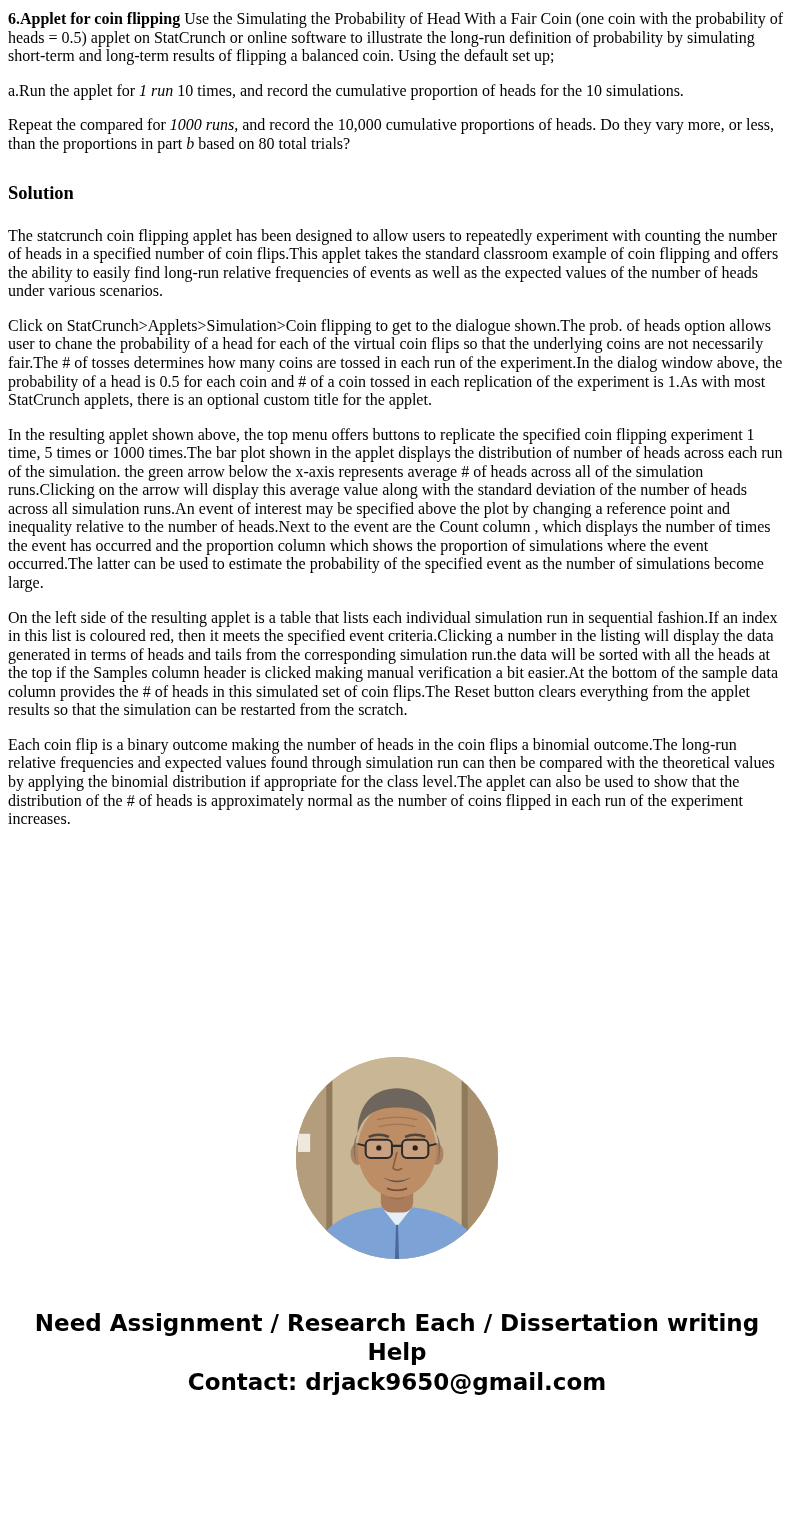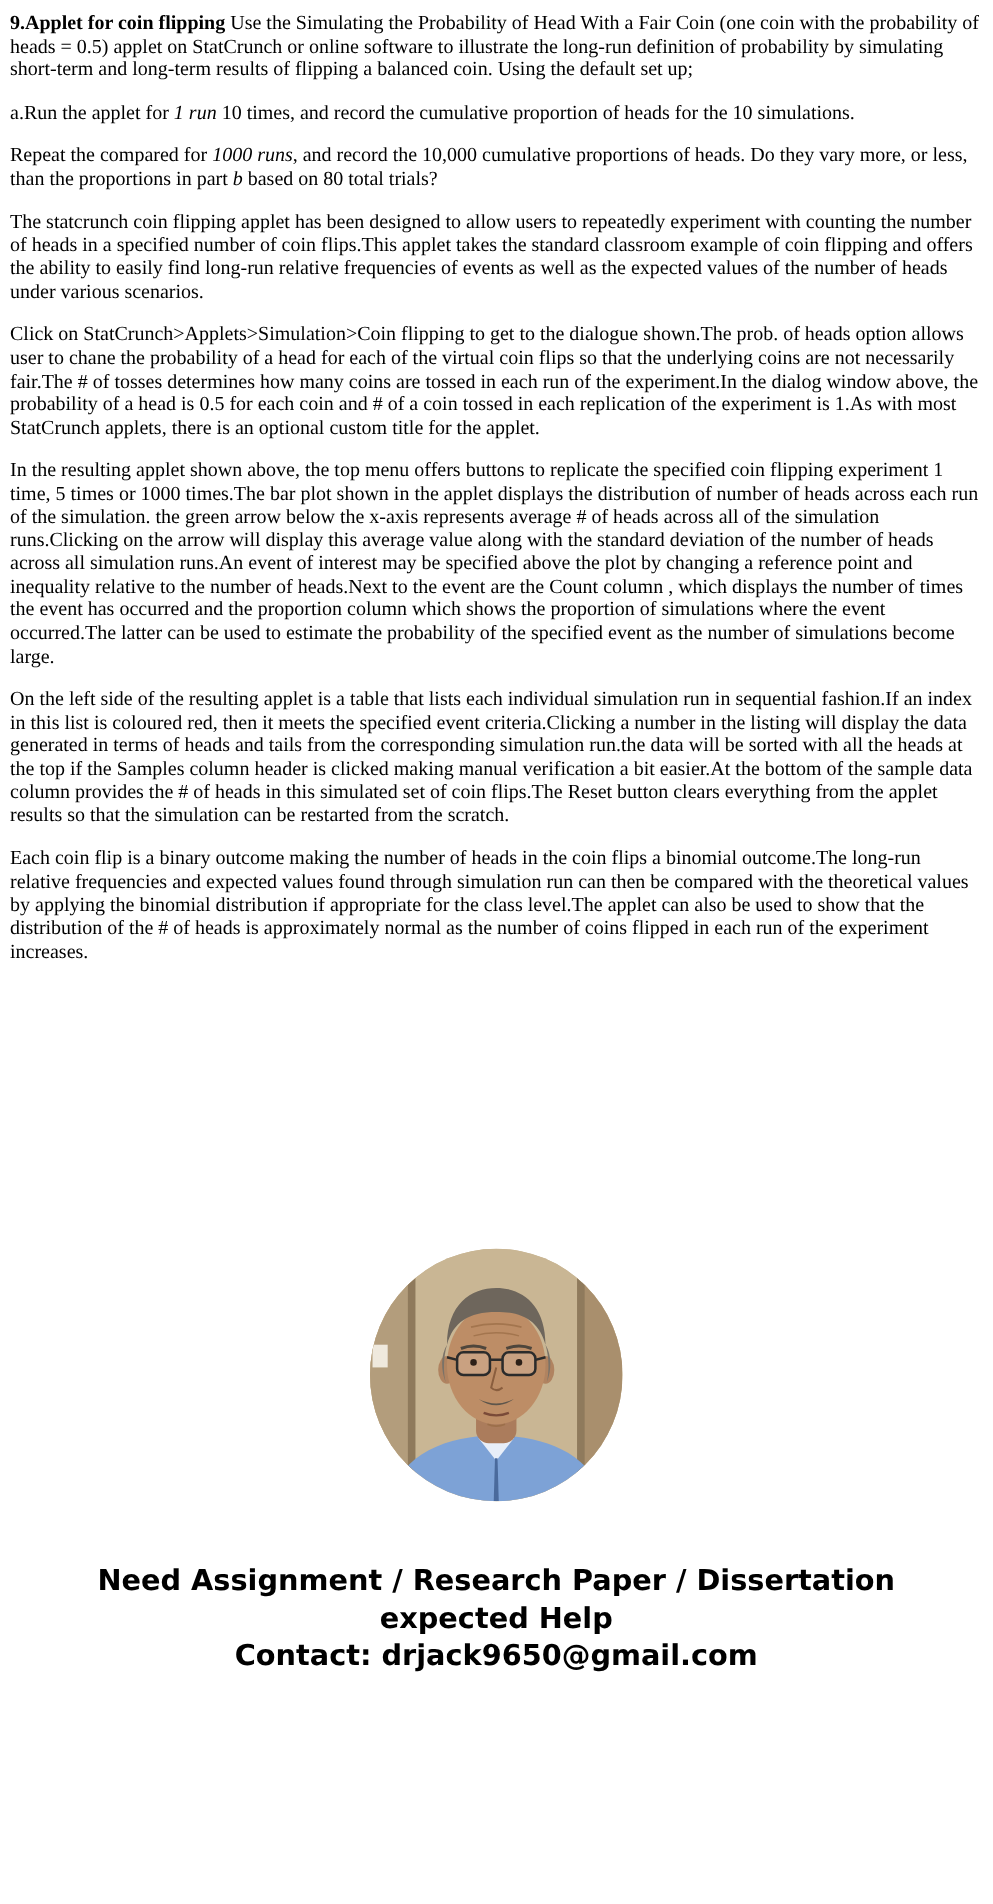--- a/index.html
+++ b/index.html
@@ -50,28 +50,29 @@
     font-size: 23px;
     line-height: 1.3;
     color: #000000;
   }
 </style>
 </head>
 <body>
 
 <main class="page">
 
-  <p class="para"><span class="b">9.Applet for coin flipping</span><span> Use the Simulating the Probability of Head With a Fair Coin (one coin with the probability of heads = 0.5) applet on StatCrunch or online software to illustrate the long-run definition of probability by simulating short-term and long-term results of flipping a balanced coin. Using the default set up;</span></p>
+  <p class="para"><span class="b">6.Applet for coin flipping</span><span> Use the Simulating the Probability of Head With a Fair Coin (one coin with the probability of heads = 0.5) applet on StatCrunch or online software to illustrate the long-run definition of probability by simulating short-term and long-term results of flipping a balanced coin. Using the default set up;</span></p>
 
   <p class="para"><span>a.Run the applet for </span><span class="bi">1 run</span><span> 10 times, and record the cumulative proportion of heads for the 10 simulations.</span></p>
 
 
   <p class="para"><span>Repeat the compared for </span><span class="bi">1000 runs</span><span>, and record the 10,000 cumulative proportions of heads. Do they vary more, or less, than the proportions in part </span><span class="bi">b</span><span> based on 80 total trials?</span></p>
 
 
+  <p class="para solution-heading">Solution</p>
 
   <p class="para">The statcrunch coin flipping applet has been designed to allow users to repeatedly experiment with counting the number of heads in a specified number of coin flips.This applet takes the standard classroom example of coin flipping and offers the ability to easily find long-run relative frequencies of events as well as the expected values of the number of heads under various scenarios.</p>
   <p class="para">Click on StatCrunch&gt;Applets&gt;Simulation&gt;Coin flipping to get to the dialogue shown.The prob. of heads option allows user to chane the probability of a head for each of the virtual coin flips so that the underlying coins are not necessarily fair.The # of tosses determines how many coins are tossed in each run of the experiment.In the dialog window above, the probability of a head is 0.5 for each coin and # of a coin tossed in each replication of the experiment is 1.As with most StatCrunch applets, there is an optional custom title for the applet.</p>
   <p class="para">In the resulting applet shown above, the top menu offers buttons to replicate the specified coin flipping experiment 1 time, 5 times or 1000 times.The bar plot shown in the applet displays the distribution of number of heads across each run of the simulation. the green arrow below the x-axis represents average # of heads across all of the simulation runs.Clicking on the arrow will display this average value along with the standard deviation of the number of heads across all simulation runs.An event of interest may be specified above the plot by changing a reference point and inequality relative to the number of heads.Next to the event are the Count column , which displays the number of times the event has occurred and the proportion column which shows the proportion of simulations where the event occurred.The latter can be used to estimate the probability of the specified event as the number of simulations become large.</p>
   <p class="para">On the left side of the resulting applet is a table that lists each individual simulation run in sequential fashion.If an index in this list is coloured red, then it meets the specified event criteria.Clicking a number in the listing will display the data generated in terms of heads and tails from the corresponding simulation run.the data will be sorted with all the heads at the top if the Samples column header is clicked making manual verification a bit easier.At the bottom of the sample data column provides the # of heads in this simulated set of coin flips.The Reset button clears everything from the applet results so that the simulation can be restarted from the scratch.</p>
   <p class="para">Each coin flip is a binary outcome making the number of heads in the coin flips a binomial outcome.The long-run relative frequencies and expected values found through simulation run can then be compared with the theoretical values by applying the binomial distribution if appropriate for the class level.The applet can also be used to show that the distribution of the # of heads is approximately normal as the number of coins flipped in each run of the experiment increases.</p>
 
   <div class="avatar-wrap">
     <div class="avatar">
       <svg viewBox="0 0 200 200" xmlns="http://www.w3.org/2000/svg">
@@ -120,17 +121,17 @@
         <path d="M86,119 Q100,126 114,119 Q100,129 86,119 Z" fill="#5d554b"></path>
 
         <path d="M90,130 Q100,134 110,130" stroke="#7a4a38" stroke-width="1.8" fill="none"></path>
 
         <path d="M93,139 Q100,142 107,139" stroke="#9c6f4a" stroke-width="1.2" fill="none"></path>
       </svg>
     </div>
   </div>
 
   <div class="footer">
-    <div>Need Assignment / Research Paper / Dissertation expected Help</div>
+    <div>Need Assignment / Research Each / Dissertation writing Help</div>
     <div>Contact: drjack9650@gmail.com</div>
   </div>
 
 </main>
 
 </body></html>

